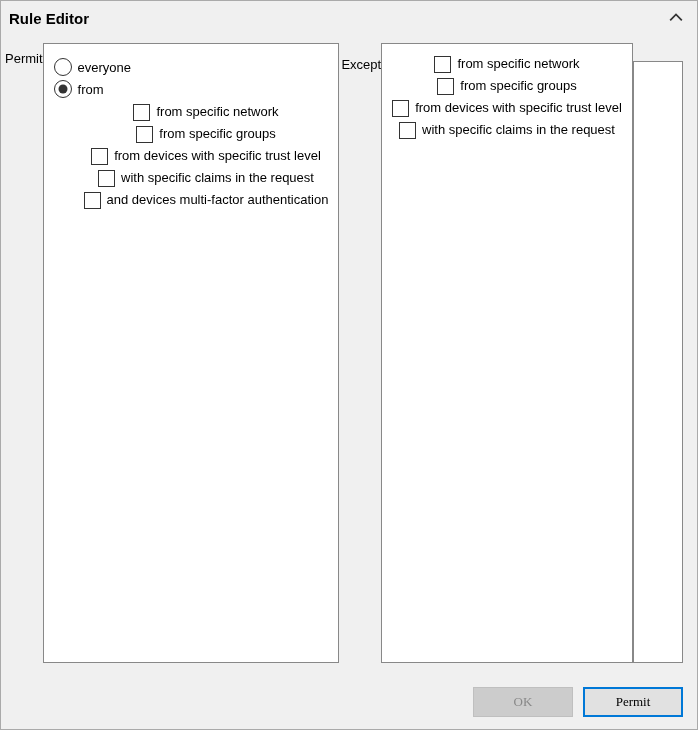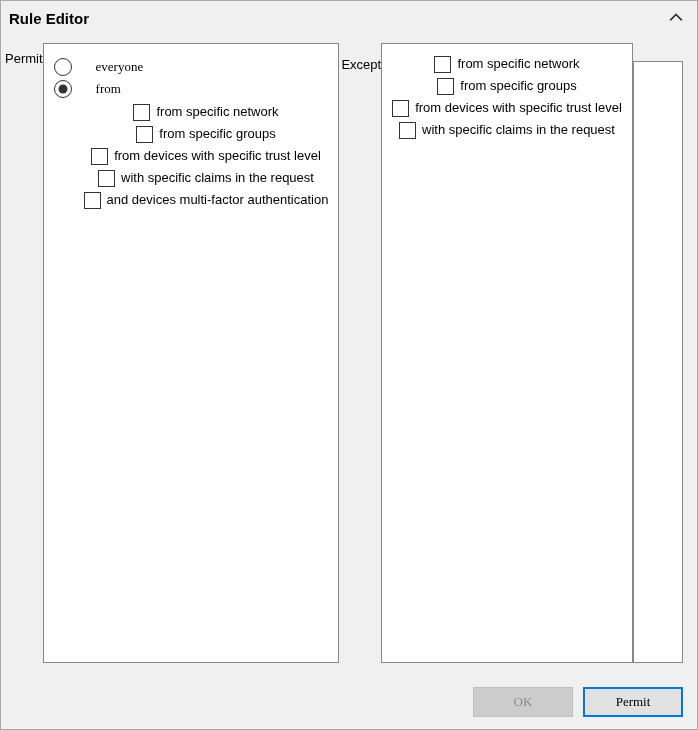--- a/index.html
+++ b/index.html
@@ -50,23 +50,22 @@
     }
     .box {
       border: 1px solid #888;
       background: #fff;
       padding: 10px 10px;
     }
     .permit-box { padding: 14px 10px 14px 10px; }
     .radio-row {
       display: flex;
       align-items: center;
-      gap: 24px;
+      gap: 6px;
       margin-bottom: 4px;
-      font-family: Liberation Serif, serif;
     }
     .radio-row:last-of-type { margin-bottom: 4px; }
     .radio {
       width: 18px;
       height: 18px;
       border: 1.5px solid #333;
       border-radius: 50%;
       position: relative;
       flex-shrink: 0;
     }

